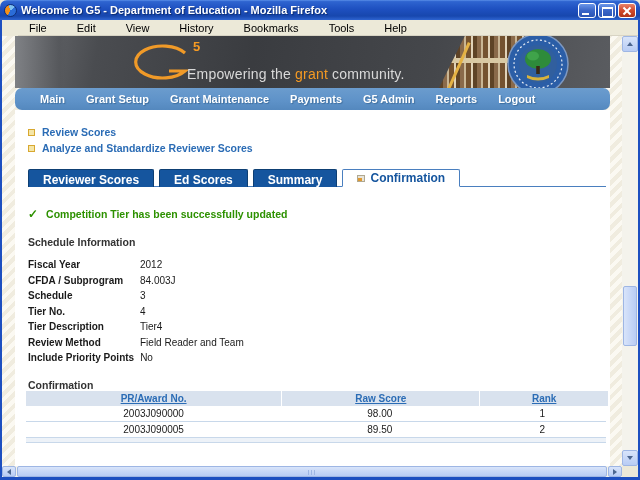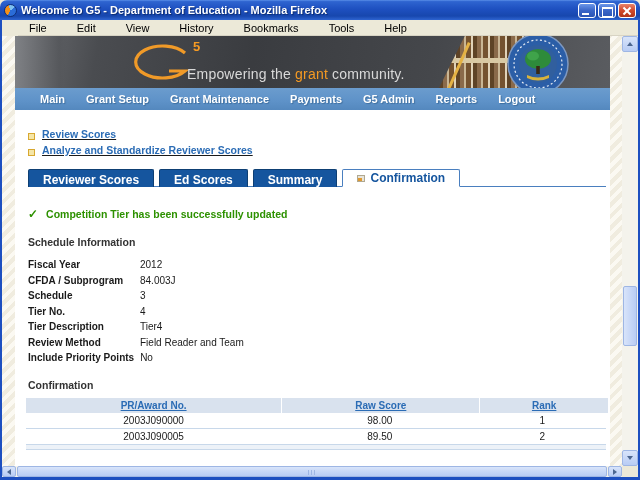--- a/index.html
+++ b/index.html
@@ -77,27 +77,27 @@
   .seal { position:absolute; left:492px; top:-3px; }
   .g5logo { position:absolute; left:118px; top:5px; }
   .logo-sup { position:absolute; left:178px; top:3px; color:#F59A23; font-size:13px; font-weight:bold; }
   .tagline { position:absolute; left:172px; top:30px; font-size:14px; color:#D9D9D9; letter-spacing:.2px; }
   .tagline .hl { color:#F59A23; }
 
   
   .navbar {
     position:relative; width:595px; height:22px;
     background:linear-gradient(180deg,#6B9CCE,#5E92C8 60%,#5488BE);
-    display:flex; align-items:center; gap:21px; padding-left:25px;
+    display:flex; align-items:center; gap:21px; padding-left:25px;border-radius:7px;
   }
   .nav-item { color:#fff; font-weight:bold; font-size:11px; text-shadow:1px 1px 1px #3E6E9E; cursor:pointer; white-space:nowrap; }
 
   
   .content { position:relative; width:595px; min-height:356px; background:#fff; padding:14px 0 0 13px; font-size:10px; color:#1a1a1a; }
-  .crumb { display:flex; align-items:flex-end; height:16px;text-decoration:underline; }
+  .crumb { display:flex; align-items:center; height:16px; }
   .crumb-bullet { width:7px; height:7px; background:#F5E6A8; border:1px solid #D8A830; margin-right:7px; flex:0 0 auto; }
   .crumb-link { color:#2B6CB5; font-weight:bold; font-size:10.5px; cursor:pointer; }
 
   .tabs { margin-top:13px; height:18px; display:flex; gap:5px; border-bottom:1px solid #4A7FBF; width:578px; }
   .tab {
     height:18px; padding:3px 14px 0; font-size:12px; font-weight:bold; color:#fff;
     background:#15559E; border:1px solid #0E3F73; border-bottom:none;
     border-radius:2px 2px 0 0; cursor:pointer; white-space:nowrap;
   }
   .tab.active {
@@ -114,21 +114,21 @@
   .section-heading { margin-top:15px; font-weight:bold; font-size:10.5px; color:#333; }
 
   .fields { margin-top:9px; }
   .field-row { display:flex; align-items:center; height:15.5px; }
   .field-label { width:112px; font-weight:bold; font-size:10px; flex:0 0 auto; min-width:112px; padding-right:6px; white-space:nowrap; }
   .field-row:last-child .field-label { width:auto; min-width:0; }
   .field-value { font-size:10px; white-space:nowrap; }
 
   .conf-heading { margin-top:13px; font-weight:bold; font-size:10.5px; color:#333; }
 
-  .table { margin-top:7px; width:580px; margin-left:-2px; }
+  .table { width:580px; margin-left:-2px; }
   .thead { display:grid; grid-template-columns:44% 34% 22%; column-gap:1px; background:#fff; }
   .th { background:#D9E2EE; height:15px; display:flex; align-items:center; justify-content:center; }
   .th span { color:#2B6CB5; font-weight:bold; font-size:10px; text-decoration:underline; cursor:pointer; }
   .trow { display:grid; grid-template-columns:44% 34% 22%; height:16px; border-bottom:1px solid #C8D8EA; align-items:center; }
   .td { text-align:center; font-size:10px; }
   .tfoot-strip { height:5px; background:#EDF2F8; border-bottom:1px solid #C8D8EA; }
 
   
   .vscroll { position:absolute; right:2px; top:36px; width:16px; height:430px; background:#F4F3EC; }
   .hscroll { position:absolute; left:2px; top:466px; width:620px; height:11px; background:#F4F3EC; display:flex; }

